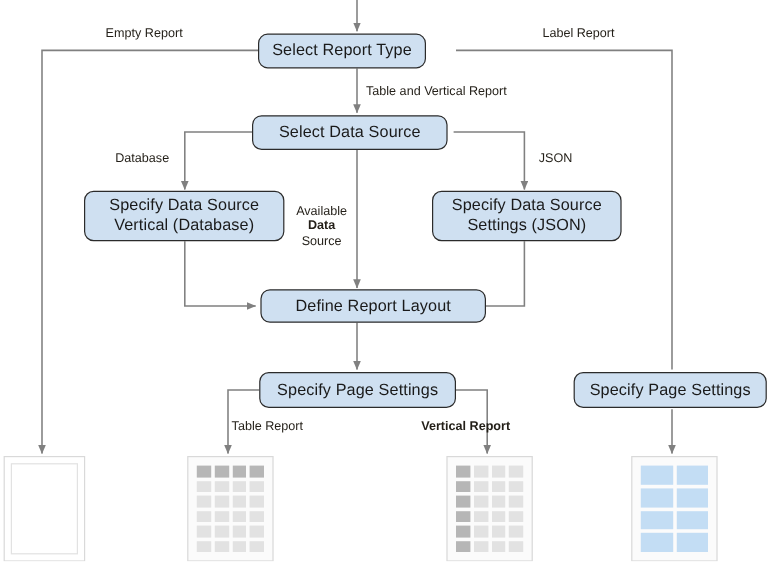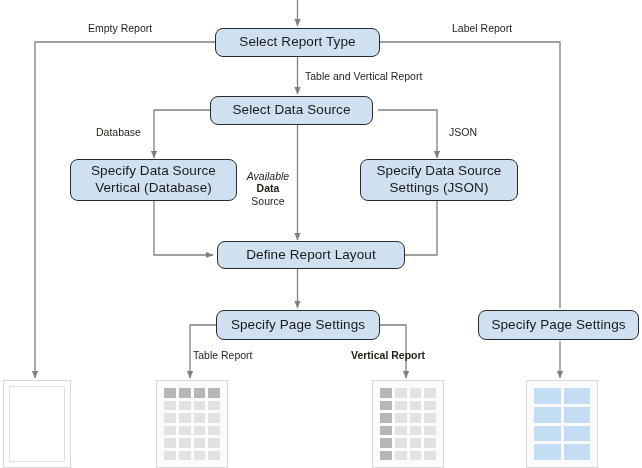--- a/index.html
+++ b/index.html
@@ -122,21 +122,21 @@
 
       <path d="M216,325 L190,325 L190,378" marker-end="url(#arrow)"></path>
 
       <path d="M380,325 L406,325 L406,378" marker-end="url(#arrow)"></path>
 
       <path d="M560,341 L560,378" marker-end="url(#arrow)"></path>
 
     </g>
   </svg>
 
-  <div class="node" style="left:215px; top:28px; width:165px; height:29px;">
+  <div class="node" style="left:215px; top:28px; width:140px; height:29px;">
     <span>Select Report Type</span>
   </div>
 
   <div class="node" style="left:210px; top:96px; width:163px; height:29px;justify-content:center;">
     <span>Select Data Source</span>
   </div>
 
   <div class="node" style="left:70px; top:159px; width:167px; height:42px;">
     <span>
       <span style="display: block;">Specify Data Source</span>
@@ -167,21 +167,21 @@
 
   <div class="edge-label" style="left:440px; top:22px;padding-left:12px;">Label Report</div>
 
   <div class="edge-label" style="left:305px; top:70px;">Table and Vertical Report</div>
 
   <div class="edge-label" style="left:96px; top:126px;">Database</div>
 
   <div class="edge-label" style="left:449px; top:126px;">JSON</div>
 
   <div class="edge-label multiline" style="left:294px; top:170px; width:52px; text-align:center; transform:translateX(-52px);">
-    <div style="display: block; font-style: italic;">Available</div>
+    <div style="display: block;">Available</div>
     <div style="display: block; font-weight: bold;">Data</div>
     <div>Source</div>
   </div>
 
   <div class="edge-label" style="left:193px; top:349px;">Table Report</div>
 
   <div class="edge-label" style="left:351px; top:349px;font-weight:bold;">Vertical Report</div>
 
   <div class="thumb bordered" style="left:3px; top:380px; width:68px; height:88px;">
     <div class="thumb-inner-frame" style="left:5px; top:5px; right:5px; bottom:5px;"></div>

